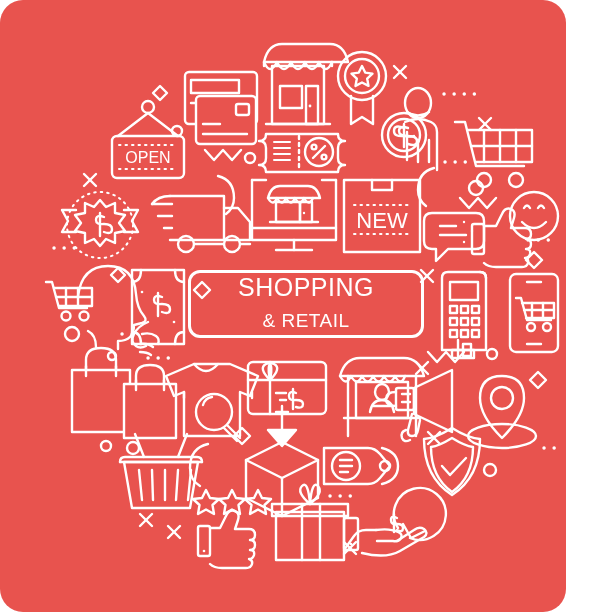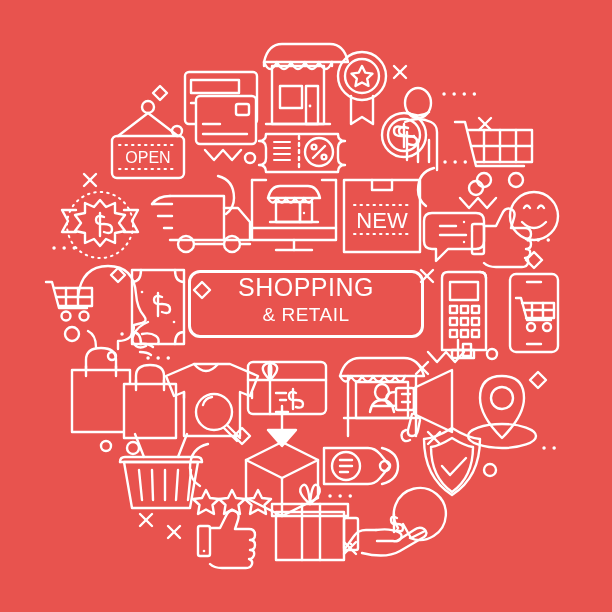--- a/index.html
+++ b/index.html
@@ -1,36 +1,37 @@
 <!DOCTYPE html>
 <html><head>
 <meta charset="utf-8">
 <style>
   html,body{margin:0;padding:0;}
   body{
     width:612px;height:612px;overflow:hidden;
     font-family:"Liberation Sans", sans-serif;
   }
   #poster{
-    position:relative;width:612px;height:612px;
+    position:relative;width:566px;height:612px;
     background:#e8534e;
     overflow:hidden;
+    border-radius:23px;
   }
   #iconfield{position:absolute;inset:0;}
   #iconfield svg{display:block;width:612px;height:612px;}
 
   
   #banner{
     position:absolute;
     left:188px;top:270px;width:236px;height:68px;
     border:3px solid #ffffff;border-radius:12px;
     box-sizing:border-box;
     background:transparent;
     display:flex;flex-direction:column;
-    align-items:center;justify-content:flex-start;
+    align-items:center;justify-content:space-between;
     z-index:5;
   }
   #banner .line{
     color:#ffffff;
     font-family:"Liberation Sans", sans-serif;
     font-weight:400;
     font-size:25px;
     letter-spacing:0.5px;
     line-height:28px;
     white-space:nowrap;

